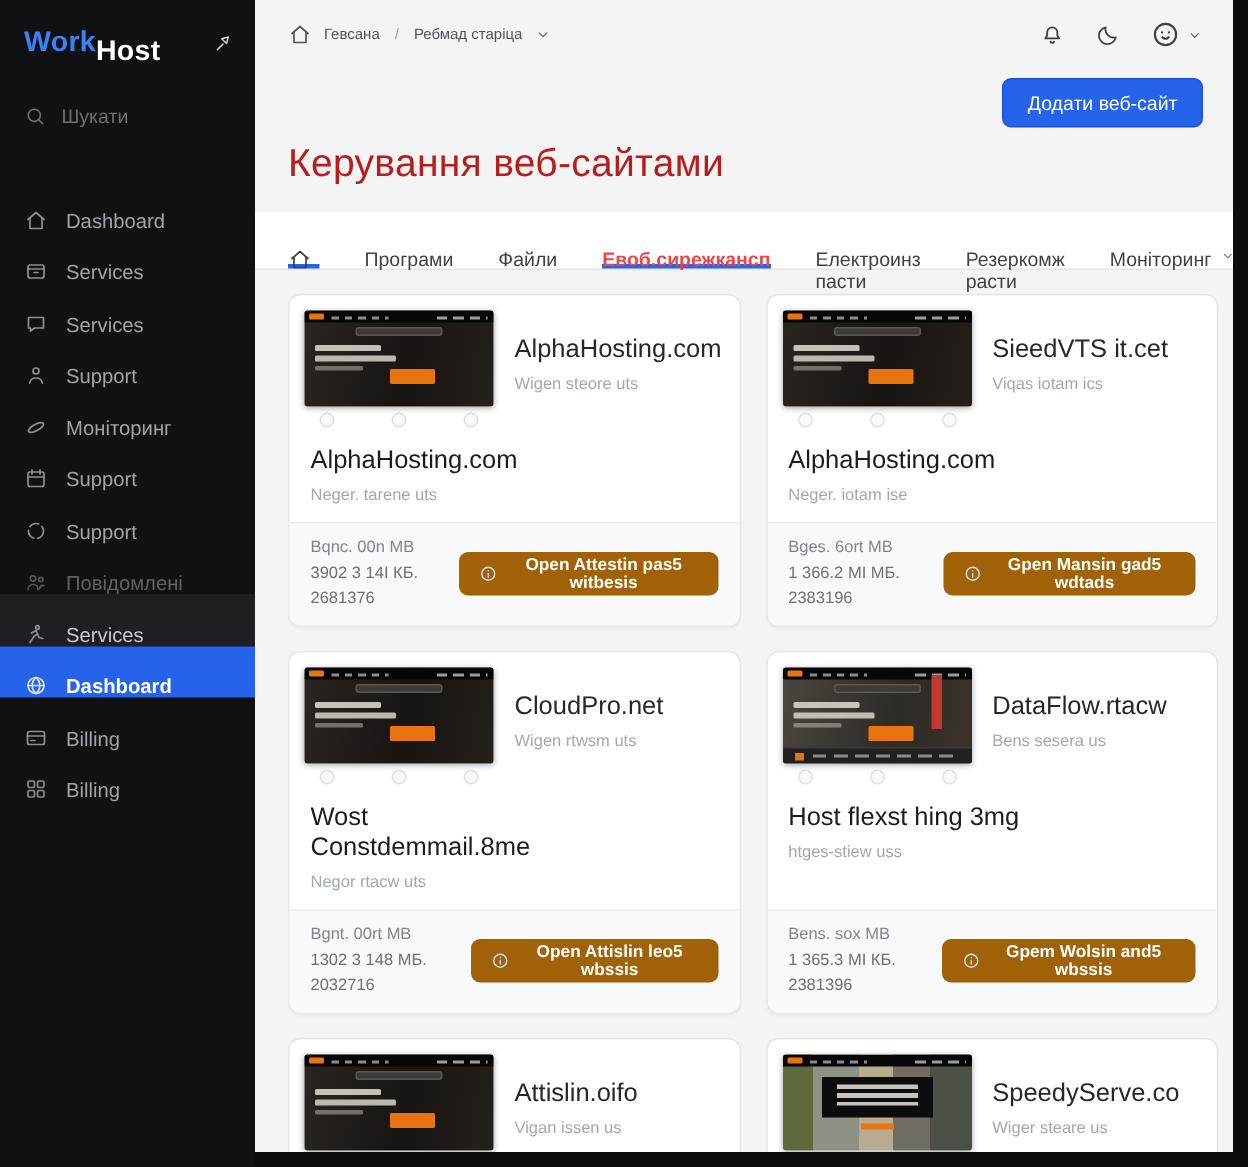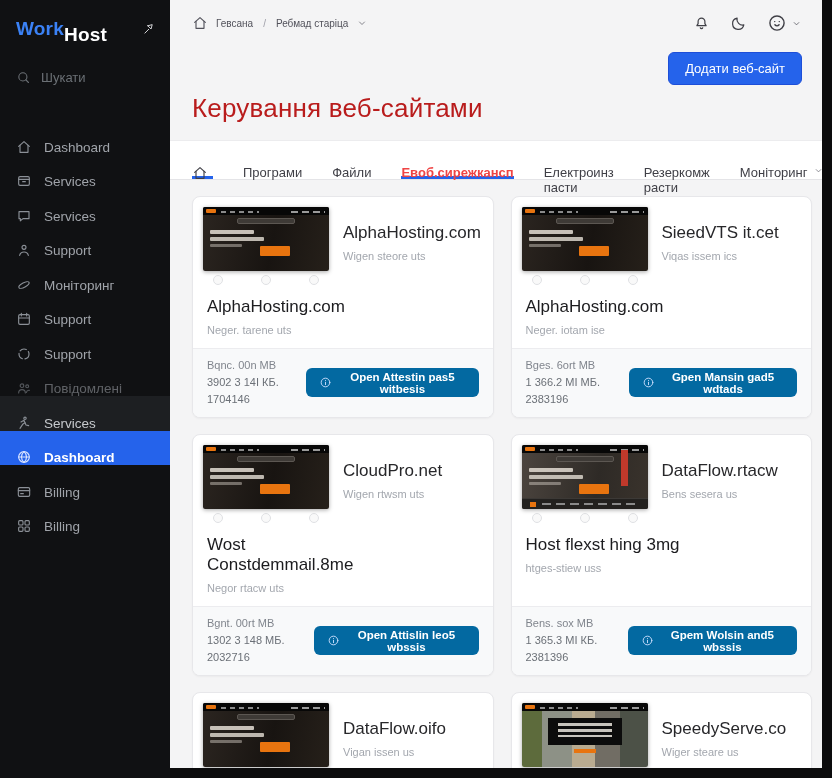--- a/index.html
+++ b/index.html
@@ -99,21 +99,21 @@
   .card-title { font-size:17px; font-weight:500; color:#27272a; white-space:nowrap; }
   .card-sub { font-size:11px; color:#a3a7ae; margin-top:7px; }
   .card-mid { display:flex; justify-content:space-between; align-items:flex-start; padding:8px 16px 12px 14px; }
   .site-name { font-size:17px; font-weight:500; color:#1c1c1f; }
   .card-actions { display:flex; gap:15px; padding-top:5px; }
   .act { width:17px; height:17px; color:#5b6069; cursor:pointer; }
   .card-footer { margin-top:auto; display:flex; justify-content:space-between; align-items:center;
                  background:#f8f9fa; border-top:1px solid #ececef; padding:8px 14px 9px 14px; }
   .stats { font-size:11px; color:#80858d; line-height:1.55; }
   .stats .st2 { color:#6b7077; }
-  .open-btn { background:#0369a1; border:none; border-radius:6px; color:#ffffff; font-family:inherit;
+  .open-btn { background:#a16207; border:none; border-radius:6px; color:#ffffff; font-family:inherit;
               font-size:11.5px; font-weight:bold; display:flex; align-items:center; gap:7px;
               padding:0 13px; height:29px; cursor:pointer; }
   .btn-ic { width:13px; height:13px; color:#cfe0ff; flex:none; }
 </style>
 </head>
 <body>
 
 <div class="app">
 
   <aside class="sidebar">
@@ -399,21 +399,21 @@
 
             <span class="act"></span>
               <span class="act"></span>
               <span class="act"></span>
               <span class="act"></span>
             </div>
           </div>
           <div class="card-footer">
             <div class="stats">
               <div class="st1">Bqnc. 00n MB</div>
-              <div class="st2">3902 3 14І КБ. 1704146</div>
+              <div class="st2">3902 3 14І КБ. 2681376</div>
             </div>
             <button class="open-btn">
               <span class="btn-ic">
                 <svg viewBox="0 0 24 24" fill="none" stroke="currentColor" stroke-width="1.7" stroke-linecap="round" stroke-linejoin="round">
                   <circle cx="12" cy="12" r="8"></circle>
                   <path d="M12 11.5V16M12 8.1v.2"></path>
                 </svg>
               </span>
               <span>Open Attestin pas5 witbesis</span>
             </button>
@@ -435,21 +435,21 @@
 
               </div>
               <div class="thumb-dots">
                 <i></i>
                 <i></i>
                 <i></i>
               </div>
             </div>
             <div class="card-titleblock">
               <div class="card-title">SieedVTS it.cet</div>
-              <div class="card-sub">Viqas issem ics</div>
+              <div class="card-sub">Viqas iotam ics</div>
             </div>
           </div>
           <div class="card-mid">
             <div>
               <div class="site-name">AlphaHosting.com</div>
               <div class="card-sub">Neger. iotam ise</div>
             </div>
             <div class="card-actions">
 
             <span class="act"></span>
@@ -597,21 +597,21 @@
                 <div class="t-search"></div>
                 <div class="t-l1"></div>
                 <div class="t-l2"></div>
                 <div class="t-l3"></div>
                 <div class="t-btn"></div>
 
               </div>
               <div class="thumb-dots"></div>
             </div>
             <div class="card-titleblock">
-              <div class="card-title">DataFlow.oifo</div>
+              <div class="card-title">Attislin.oifo</div>
               <div class="card-sub">Vigan issen us</div>
             </div>
           </div>
 
         </article>
         <article class="card">
           <div class="card-top">
             <div class="thumb v-collage">
               <div class="thumb-site">
                 <div class="t-nav"></div>

